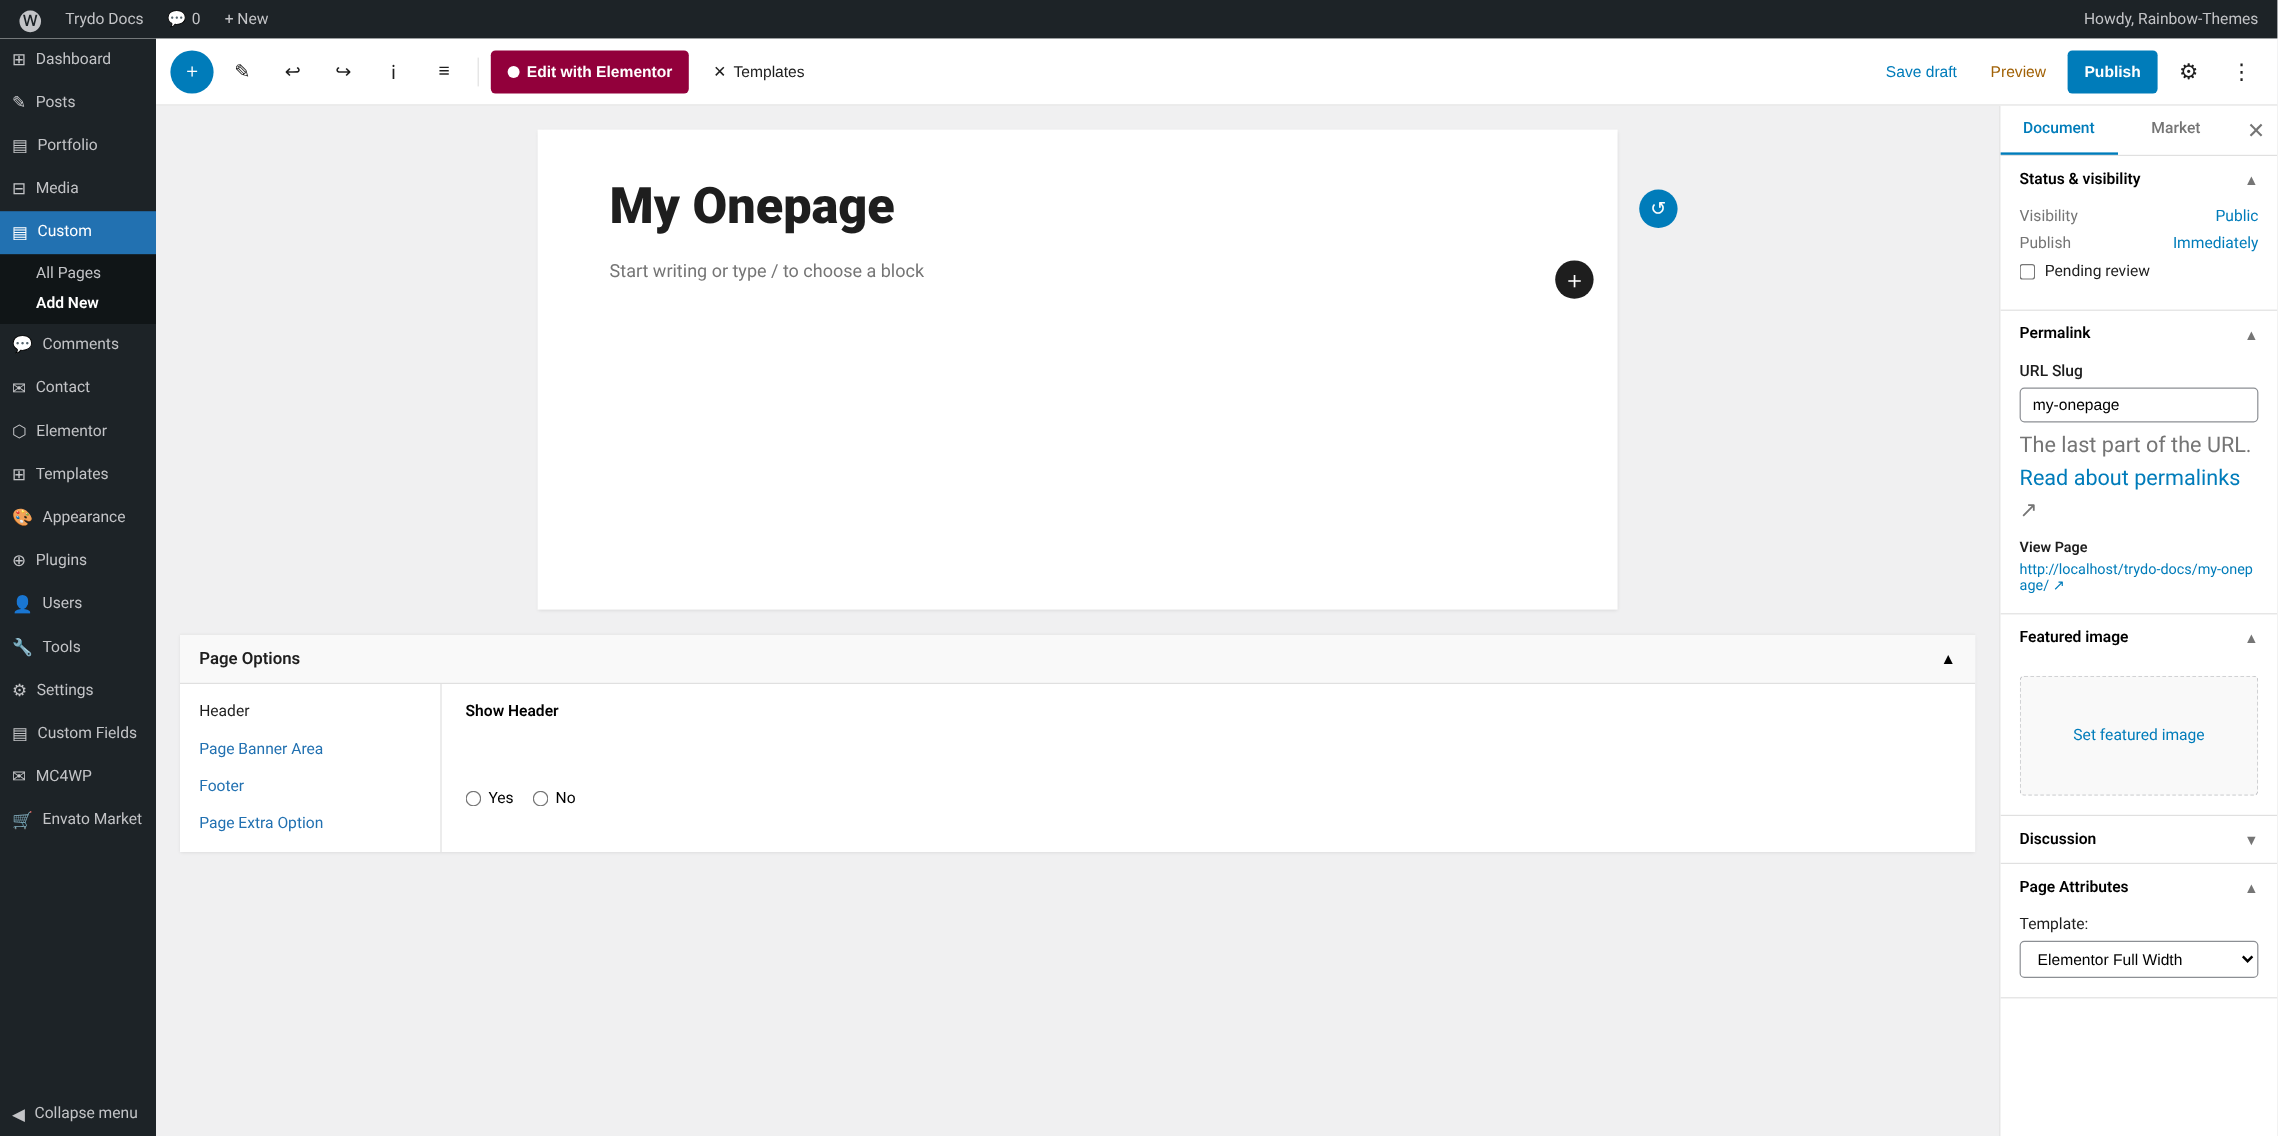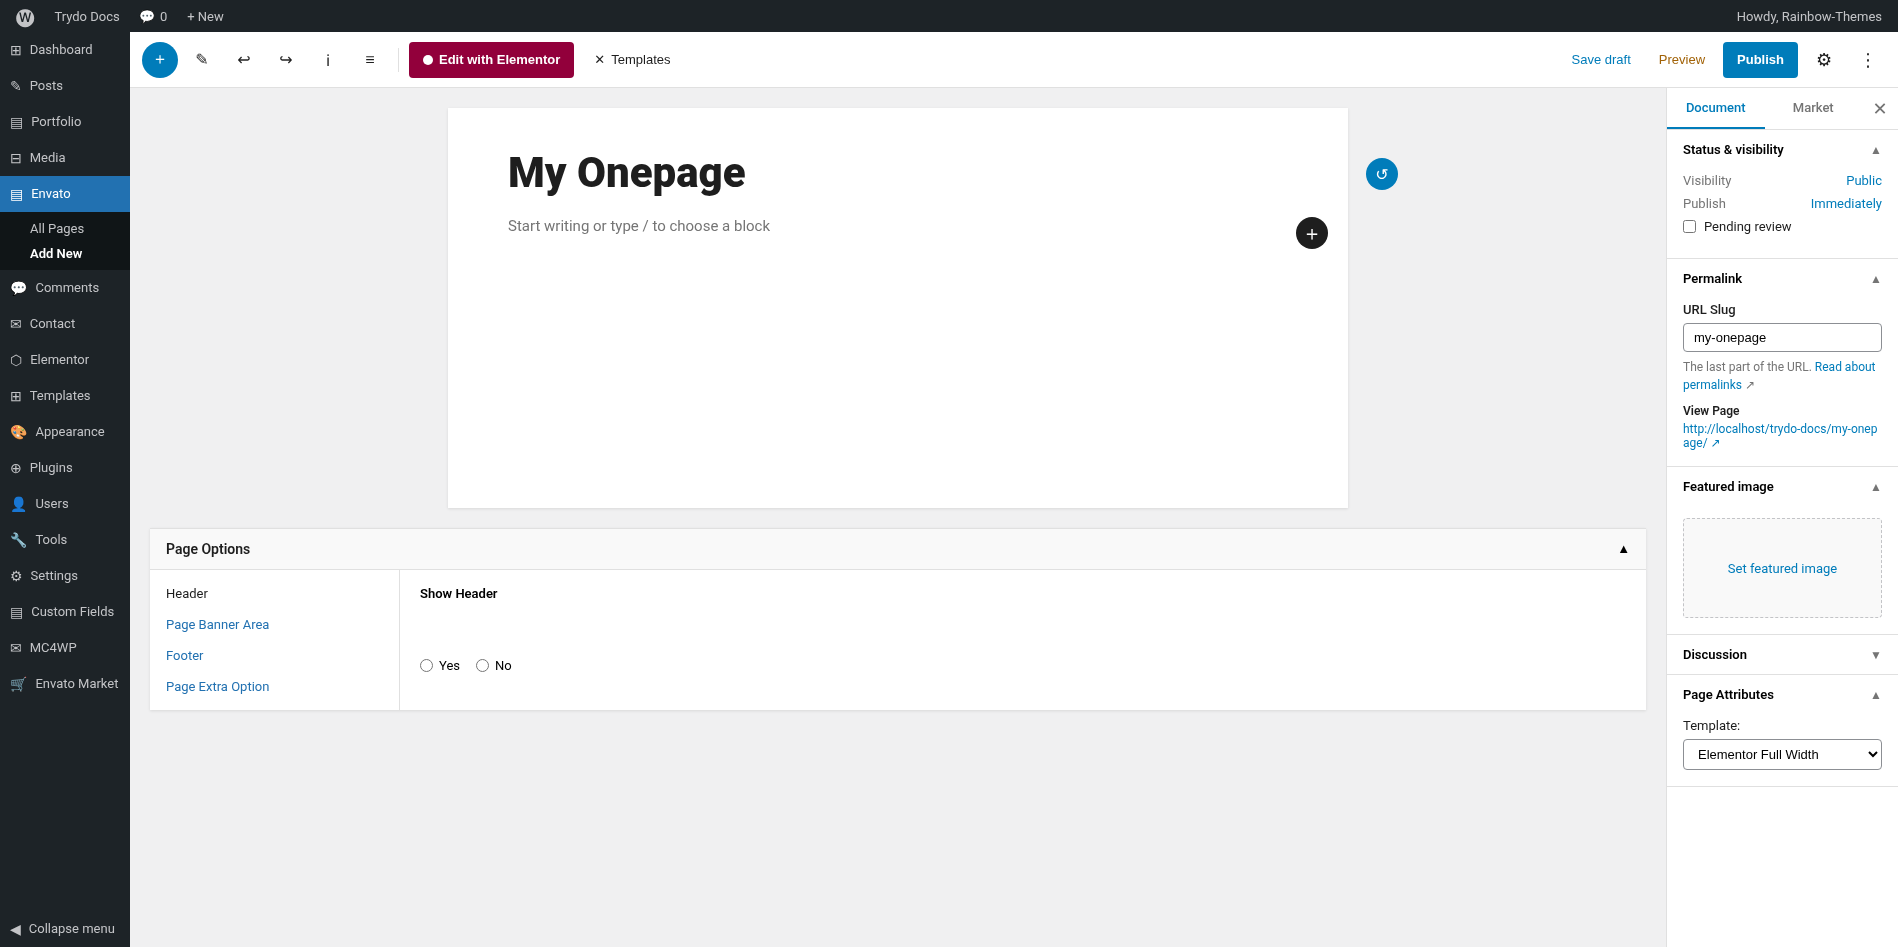--- a/index.html
+++ b/index.html
@@ -174,21 +174,21 @@
     }
     .page-options-header {
       display: flex; align-items: flex-start; justify-content: space-between;
       padding: 12px 16px; background: #f9f9f9; border-bottom: 1px solid #e0e0e0; cursor: pointer;
     }
     .page-options-title { font-weight: 600; font-size: 14px; color: #1e1e1e; }
     .page-options-body {
       display: flex;
     }
     .page-options-sidebar {
-      width: 250px;
+      width: 218px;
       border-right: 1px solid #e0e0e0;
       padding: 8px 0;
     }
     .page-options-sidebar-item {
       padding: 8px 16px; cursor: pointer; color: #1e1e1e; font-size: 13px;
     }
     .page-options-sidebar-item a { color: #2271b1; text-decoration: none; }
     .page-options-main {
       flex: 1;
       padding: 16px 20px;
@@ -234,21 +234,21 @@
     .field-value { color: #007cba; font-size: 13px; cursor: pointer; text-decoration: none; }
 
     .checkbox-row { display: flex; align-items: center; gap: 8px; margin-bottom: 8px; }
     .checkbox-label { font-size: 13px; color: #1e1e1e; }
 
     
     .slug-input {
       width: 100%; border: 1px solid #8c8f94; border-radius: 4px; padding: 6px 10px; font-size: 13px; outline: none;
     }
 
-    .url-desc { font-size: 12px; color: #757575; margin: 6px 0 2px; line-height: 1.5; }
+    .url-desc { font-size: 18px; color: #757575; margin: 6px 0 2px; line-height: 1.5; }
     .url-link { color: #007cba; text-decoration: none; }
     .view-page-label { font-size: 12px; color: #1e1e1e; margin-top: 10px; font-weight: 600; }
     .view-page-url { font-size: 12px; color: #007cba; text-decoration: none; display: block; margin-top: 4px; word-break: break-all; }
 
     
     .featured-image-area {
       background: #f9f9f9;
       border: 1px dashed #c3c4c7;
       border-radius: 4px;
       display: flex; align-items: center; justify-content: center;
@@ -314,21 +314,21 @@
     <div class="sidebar-item">
       <span class="icon">▤</span>
       <span>Portfolio</span>
     </div>
     <div class="sidebar-item">
       <span class="icon">⊟</span>
       <span>Media</span>
     </div>
     <div class="sidebar-item active">
       <span class="icon">▤</span>
-      <span>Envato</span>
+      <span>Custom</span>
     </div>
     <div class="sidebar-sub">
       <div class="sidebar-sub-item">All Pages</div>
       <div class="sidebar-sub-item active">Add New</div>
     </div>
     <div class="sidebar-item">
       <span class="icon">💬</span>
       <span>Comments</span>
     </div>
     <div class="sidebar-item">

